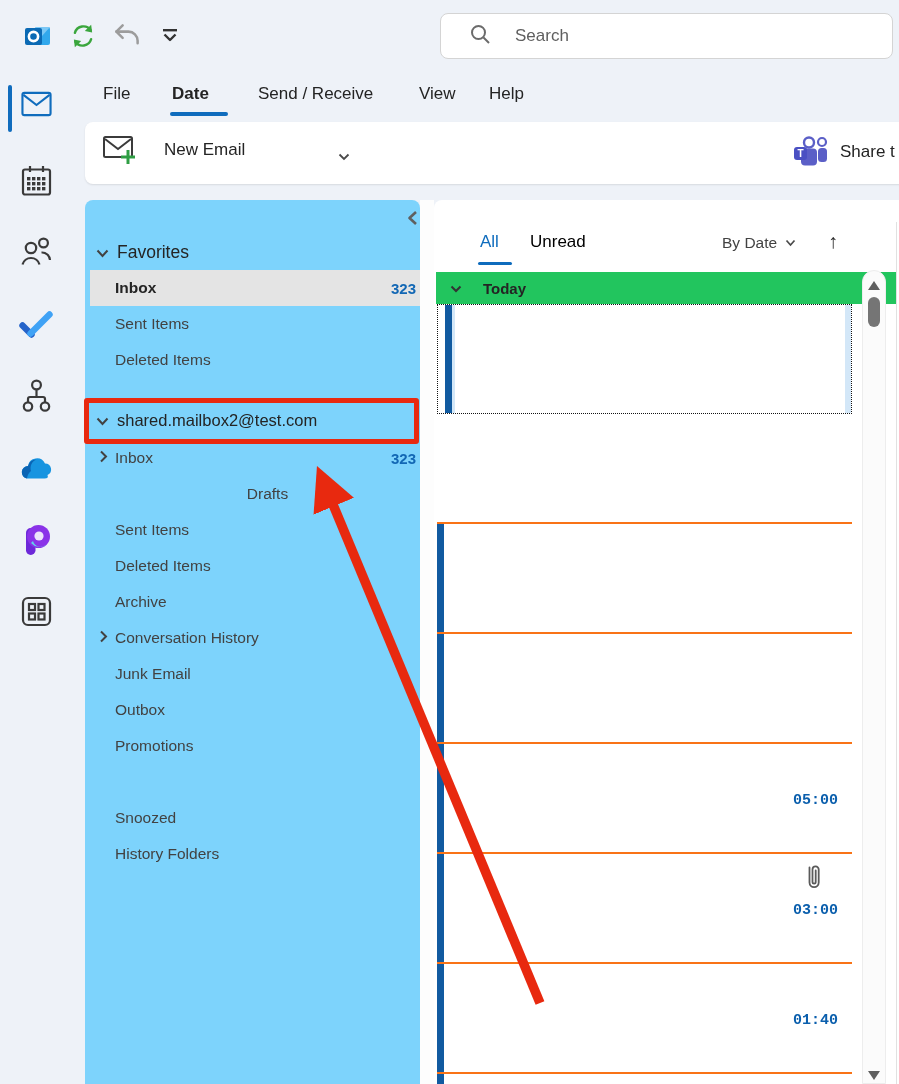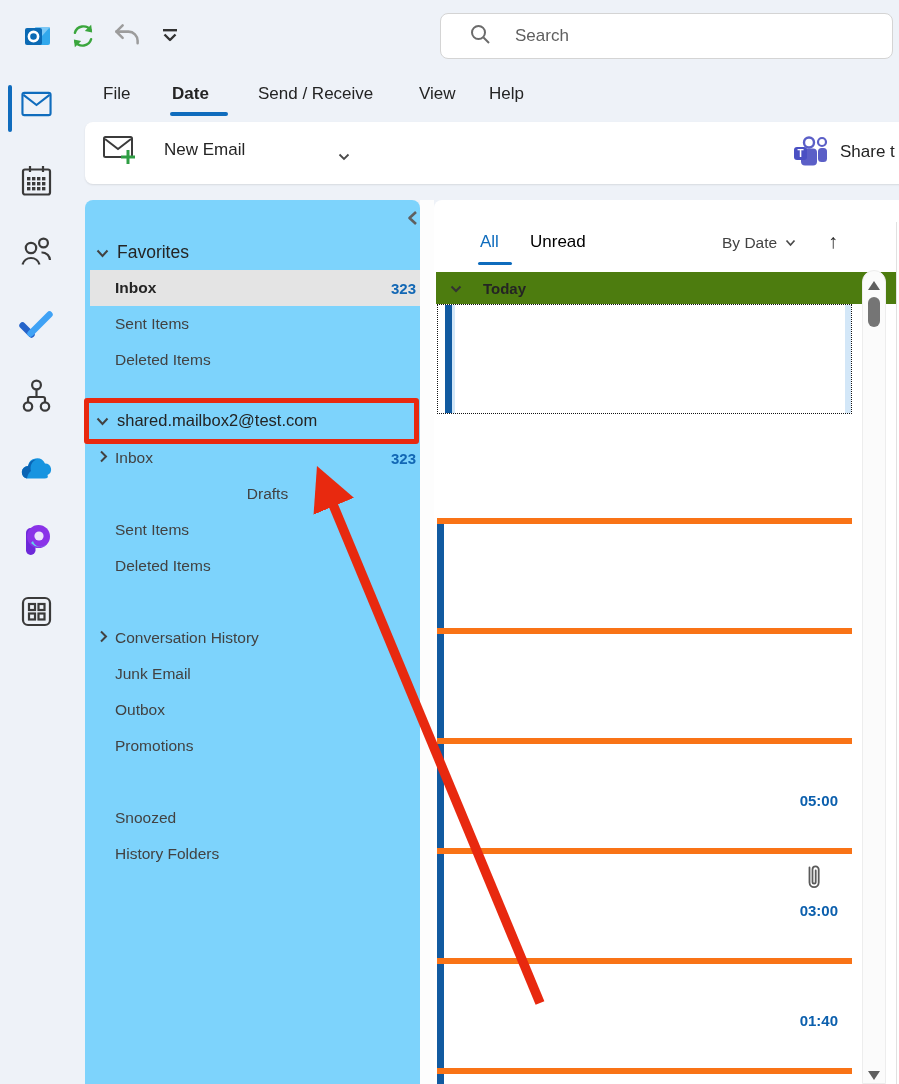--- a/index.html
+++ b/index.html
@@ -42,27 +42,27 @@
   .fcount { position:absolute; right:4px; font-size:15px; font-weight:700; color:var(--count); }
 
   
   .gapstrip { position:absolute; left:420px; top:200px; width:14px; height:884px; background:#fdfdfd; }
   .msgpane { position:absolute; left:434px; top:200px; width:465px; height:884px; background:#fff; border-radius:8px 0 0 0; }
   .tab { position:absolute; top:32px; font-size:17px; color:#000000; cursor:pointer; }
   .tab.active { color:var(--accent); }
   .tab-underline { position:absolute; left:44px; top:62px; width:34px; height:3px; background:var(--accent); border-radius:2px; }
   .sortby { position:absolute; left:288px; top:34px; font-size:15.5px; color:#424242; cursor:pointer; display:flex; align-items:center; gap:8px; }
   .sortdir { position:absolute; left:394px; top:30px; font-size:20px; color:#2b2b2b; cursor:pointer; }
-  .grouphdr { position:absolute; left:2px; top:72px; width:460px; height:32px; background:#4d7c0f; display:flex; align-items:center; cursor:pointer; }
+  .grouphdr { position:absolute; left:2px; top:72px; width:460px; height:32px; background:#22c55e; display:flex; align-items:center; cursor:pointer; }
   .grouphdr .gchev { margin-left:14px; }
   .grouphdr .glabel { margin-left:21px; font-size:15px; font-weight:700; color:#242424; }
   .mitems { position:absolute; left:3px; top:104px; width:415px; }
   .mitem { position:relative; width:415px; height:110px; background:#fff; cursor:pointer; }
   .mitem .ubar { position:absolute; left:0; top:0; width:7px; height:100%; background:var(--unread); }
-  .mitem.divider { border-bottom:6px solid #f97316; }
+  .mitem.divider { border-bottom:2px solid #f97316;font-family:Liberation Mono, monospace; }
   .mitem.sel { border:1px dotted #141414; }
   .mitem.sel .lstrip { position:absolute; left:7px; top:0; width:10px; height:100%; background:#d3e7f8; }
   .mitem.sel .rstrip { position:absolute; right:0; top:0; width:6px; height:100%; background:#d3e7f8; }
   .mtime { position:absolute; right:14px; top:48px; font-size:15px; font-weight:700; color:var(--timec); }
   .mclip { position:absolute; right:28px; top:8px; }
 
   
   .vscroll { position:absolute; left:862px; top:270px; width:24px; height:814px; background:#fbfbfb; border:1px solid #ededed; border-radius:12px 12px 0 0; z-index:20; }
   .up-tri { position:absolute; left:5px; top:10px; width:0; height:0; border-left:6px solid transparent; border-right:6px solid transparent; border-bottom:9px solid #5f5f5f; cursor:pointer; }
   .dn-tri { position:absolute; left:5px; top:800px; width:0; height:0; border-left:6px solid transparent; border-right:6px solid transparent; border-top:9px solid #5f5f5f; cursor:pointer; }
@@ -348,20 +348,23 @@
   </div>
   <div class="frow" style="top:276px;justify-content:center;">
       <span class="flabel">Drafts</span>
     </div>
   <div class="frow" style="top:312px;">
       <span class="flabel">Sent Items</span>
     </div>
   <div class="frow" style="top:348px;">
       <span class="flabel">Deleted Items</span>
     </div>
+  <div class="frow" style="top:384px;">
+      <span class="flabel">Archive</span>
+    </div>
   <div class="frow" style="top:420px;">
     <span class="rowchev">
       <svg width="9" height="13" viewBox="0 0 9 13">
           <polyline points="2,1.5 7,6.5 2,11.5" fill="none" stroke="#424242" stroke-width="2"></polyline>
         </svg>
     </span>
     <span class="flabel">Conversation History</span>
   </div>
   <div class="frow" style="top:456px;">
       <span class="flabel">Junk Email</span>

